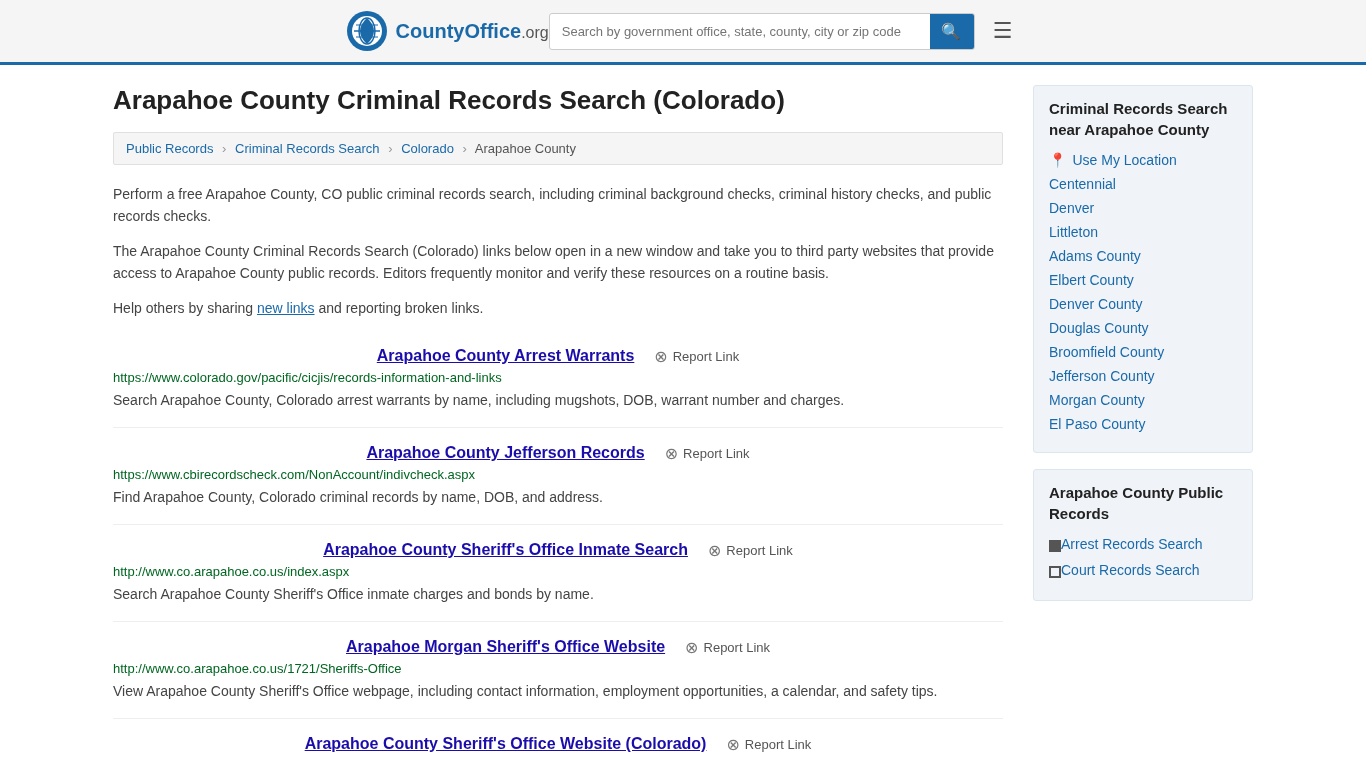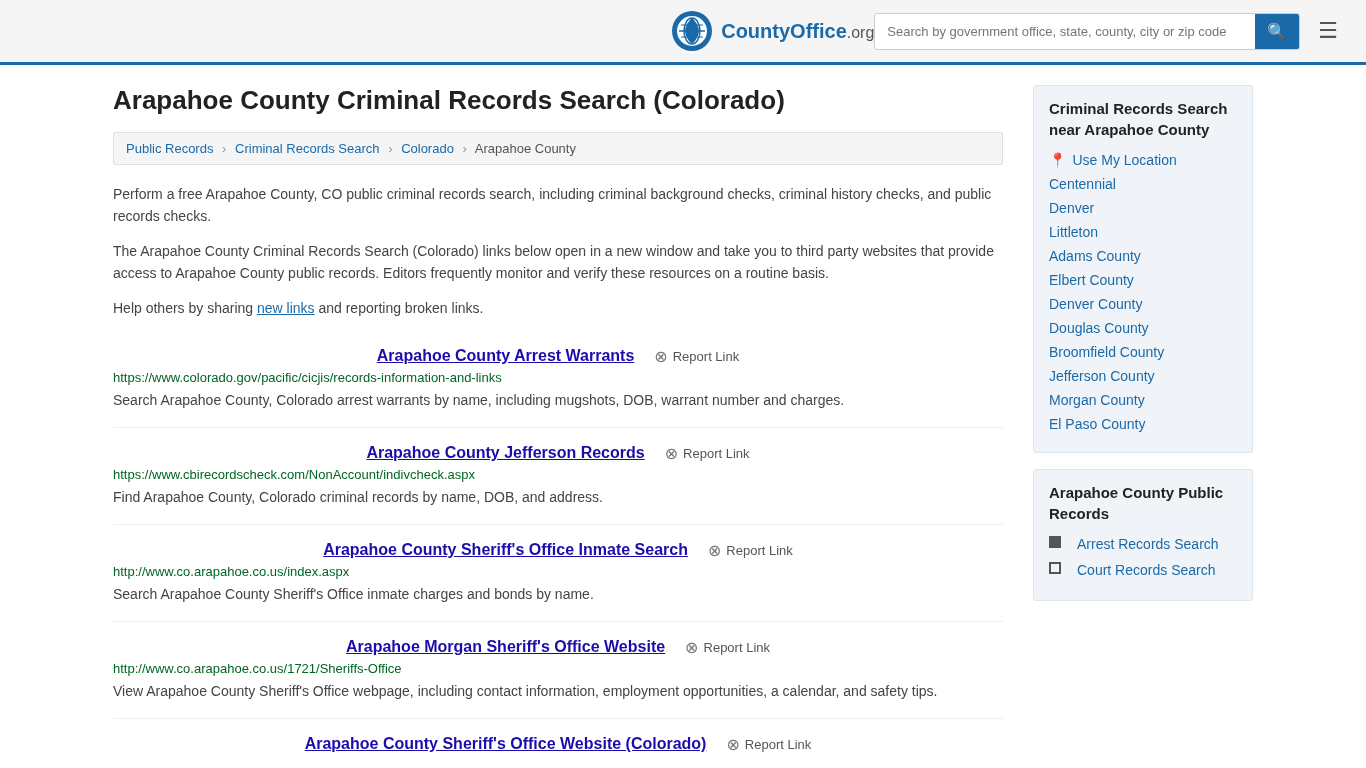--- a/index.html
+++ b/index.html
@@ -5,21 +5,21 @@
     * { box-sizing: border-box; margin: 0; padding: 0; }
     body { font-family: Arial, sans-serif; font-size: 14px; color: #333; background: #fff; }
 
     
     .header {
       background: #f5f5f5;
       border-bottom: 3px solid #1a6aaa;
       padding: 10px 20px;
       display: flex;
       align-items: center;
-      justify-content: flex-end;
+      justify-content: center;
     }
     .logo-area {
       display: flex;
       align-items: center;
       gap: 8px;
     }
     .logo-icon {
       width: 42px;
       height: 42px;
     }
@@ -190,22 +190,22 @@
     }
     .sidebar-box2-title {
       font-size: 15px;
       font-weight: bold;
       color: #222;
       margin-bottom: 12px;
       line-height: 1.4;
     }
     .sidebar-record-link {
       display: flex;
-      align-items: flex-start;
-      gap: 16px;
+      align-items: flex-end;
+      gap: 0;
       margin-bottom: 10px;
       font-size: 14px;
     }
     .sidebar-record-link a {
       color: #1a6aaa;
       text-decoration: none;
     }
     .rec-icon {
       width: 12px;
       height: 12px;

